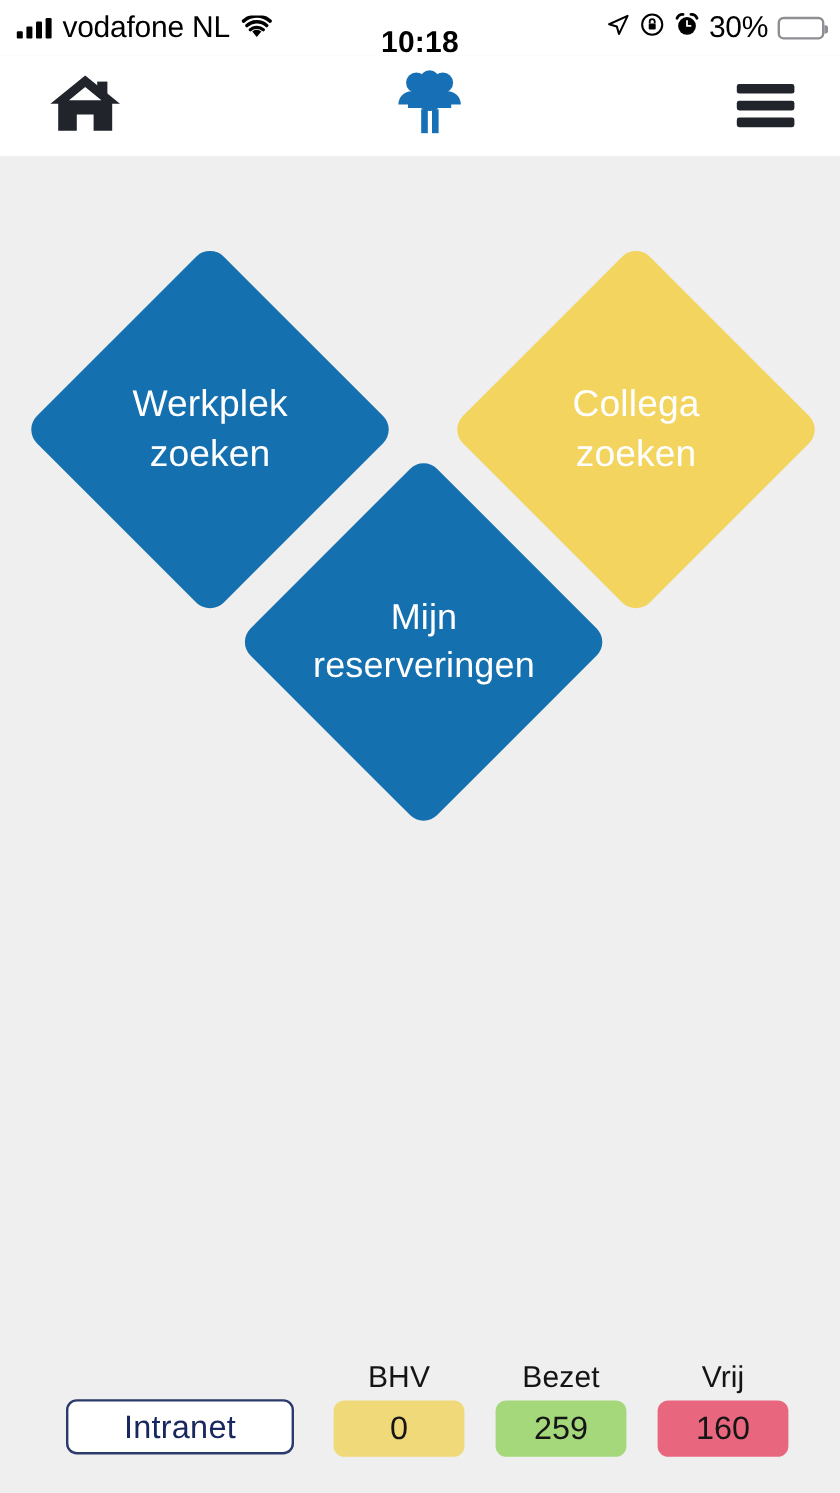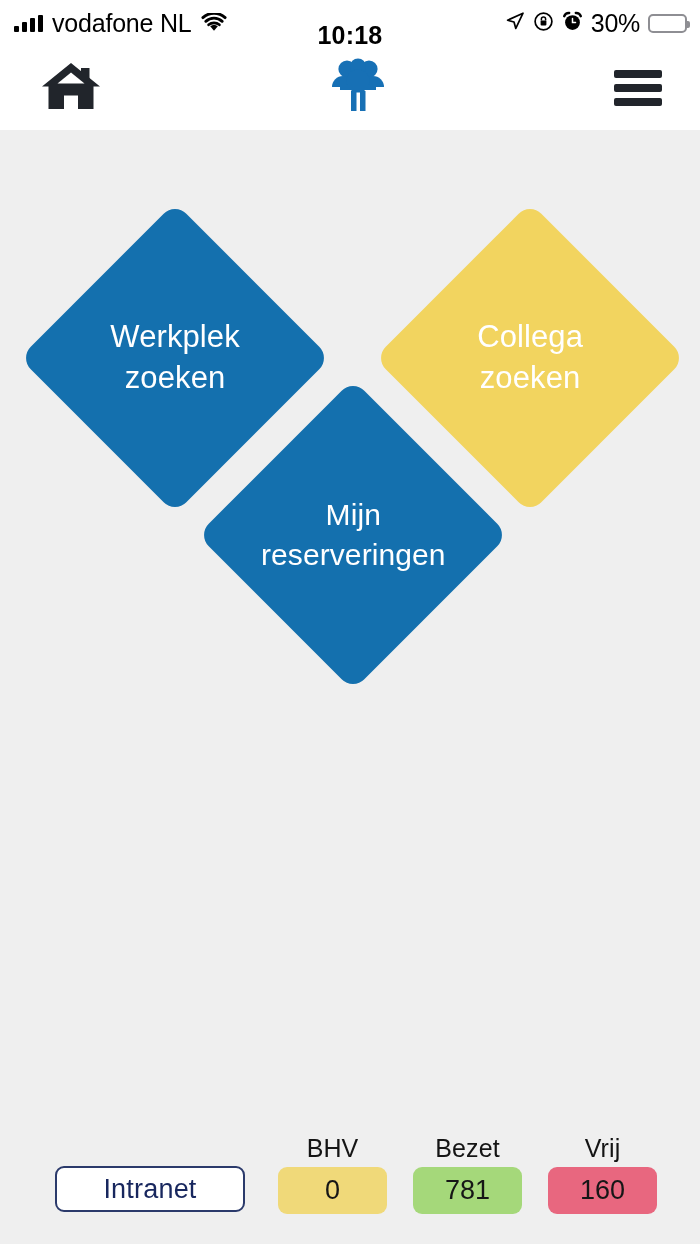--- a/index.html
+++ b/index.html
@@ -310,21 +310,21 @@
 
   <div class="bottombar">
     <div class="intranet-btn">Intranet</div>
     <div class="stats">
       <div class="stat">
         <span class="cap">BHV</span>
         <span class="pill" style="background:#f0d979">0</span>
       </div>
       <div class="stat">
         <span class="cap">Bezet</span>
-        <span class="pill" style="background:#a5d87a">781</span>
+        <span class="pill" style="background:#a5d87a">259</span>
       </div>
       <div class="stat">
         <span class="cap">Vrij</span>
         <span class="pill" style="background:#e8677f">160</span>
       </div>
     </div>
   </div>
 
 </div>
 

